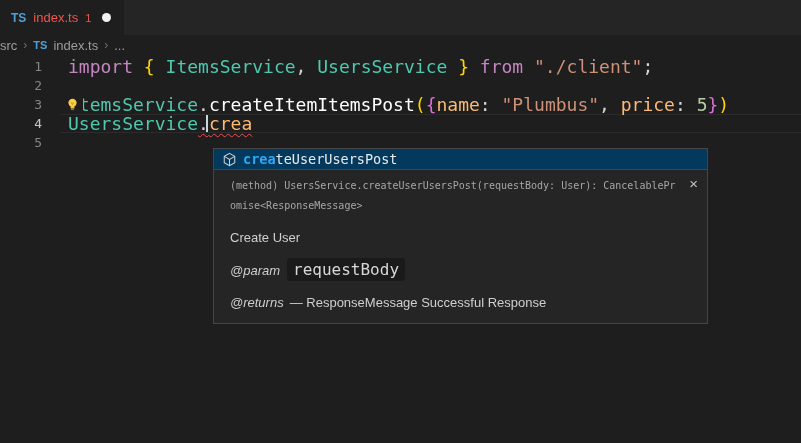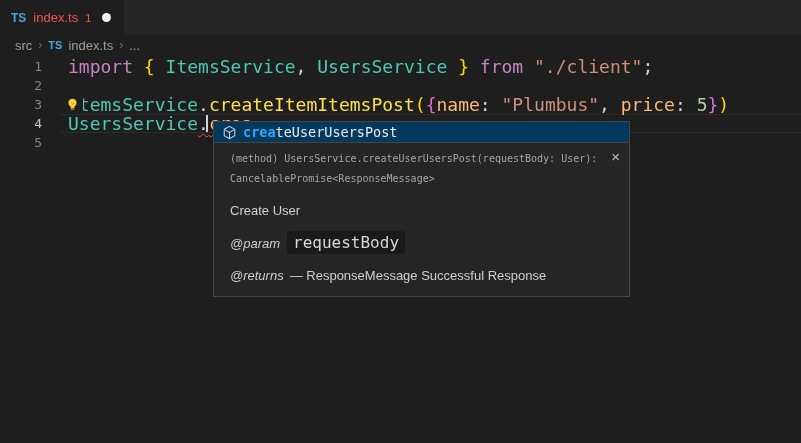--- a/index.html
+++ b/index.html
@@ -15,21 +15,21 @@
     background:#1e1e1e; display:flex; align-items:center;
     padding:0 11px; gap:7px; min-width:124px;
   }
   .ts-icon { color:#4ba0d6; font-weight:700; font-size:12px; letter-spacing:0; }
   .tab-label { color:#f0564e; font-size:13px; }
   .tab-badge { color:#f0564e; font-size:11px; }
   .tab-dot { width:9px; height:9px; border-radius:50%; background:#f2f2f2; margin-left:4px; }
   
   .breadcrumbs {
     height:20px; display:flex; align-items:center; gap:6px;
-    padding-left:15px; font-size:13px; color:#9d9d9d;text-align:right;
+    font-size:13px; color:#9d9d9d;text-align:right;
   }
   .crumb-sep { color:#6e6e6e; font-size:12px; }
   .breadcrumbs .ts-icon { font-size:11px; }
   
   .editor { position:absolute; left:0; top:55px; right:0; bottom:0; padding-top:2px; }
   .cur-line {
     position:absolute; left:60px; right:0; top:59px; height:19px;
     border-top:1px solid #2b2b2b; border-bottom:1px solid #2b2b2b;
   }
   .code-row { height:19px; display:flex; align-items:center; position:relative; }
@@ -37,39 +37,39 @@
     width:42px; flex:0 0 42px; text-align:right;
     font-family:"DejaVu Sans Mono", monospace; font-size:13px; color:#858585;
   }
   .ln.active { color:#c6c6c6; }
   .code {
     margin-left:26px; font-family:"DejaVu Sans Mono", monospace;
     font-size:18px; white-space:pre; color:#d4d4d4;
   }
   .tk-kw   { color:#c586c0; }
   .tk-type { color:#4ec9b0; }
-  .tk-fn   { color:#fde047; }
+  .tk-fn   { color:#ffffff; }
   .tk-prop { color:#fdba74; }
   .tk-str  { color:#ce9178; }
   .tk-num  { color:#b5cea8; }
   .tk-punct{ color:#d4d4d4; }
   .tk-b1   { color:#ffd700; }
   .tk-b2   { color:#da70d6; }
   .err-squiggle {
     text-decoration:underline wavy #f14c4c 1px;
     text-underline-offset:3px;
   }
   .cursor { position:absolute; left:206px; top:1px; width:2px; height:17px; background:#c9d4dc; }
   .bulb-holder {
     position:absolute; left:62px; top:1px; width:21px; height:17px;
     background:#1e1e1e; display:flex; align-items:center; justify-content:center;
   }
   
   .suggest {
-    position:absolute; left:213px; top:121px; width:417px;
+    position:absolute; left:213px; top:148px; width:495px;
     border:1px solid #454545; z-index:10; background:#252526;
   }
   .sugg-row {
     height:21px; background:#04395e; display:flex; align-items:center;
     gap:6px; padding:0 8px; border-bottom:1px solid #454545;
     font-family:"DejaVu Sans Mono", monospace; font-size:13.5px;
   }
   .sugg-match { color:#2fa8f8; font-weight:700; }
   .sugg-rest  { color:#eaeaea; }
   .docs { position:relative; background:#252526; padding:6px 16px 10px 16px; }

